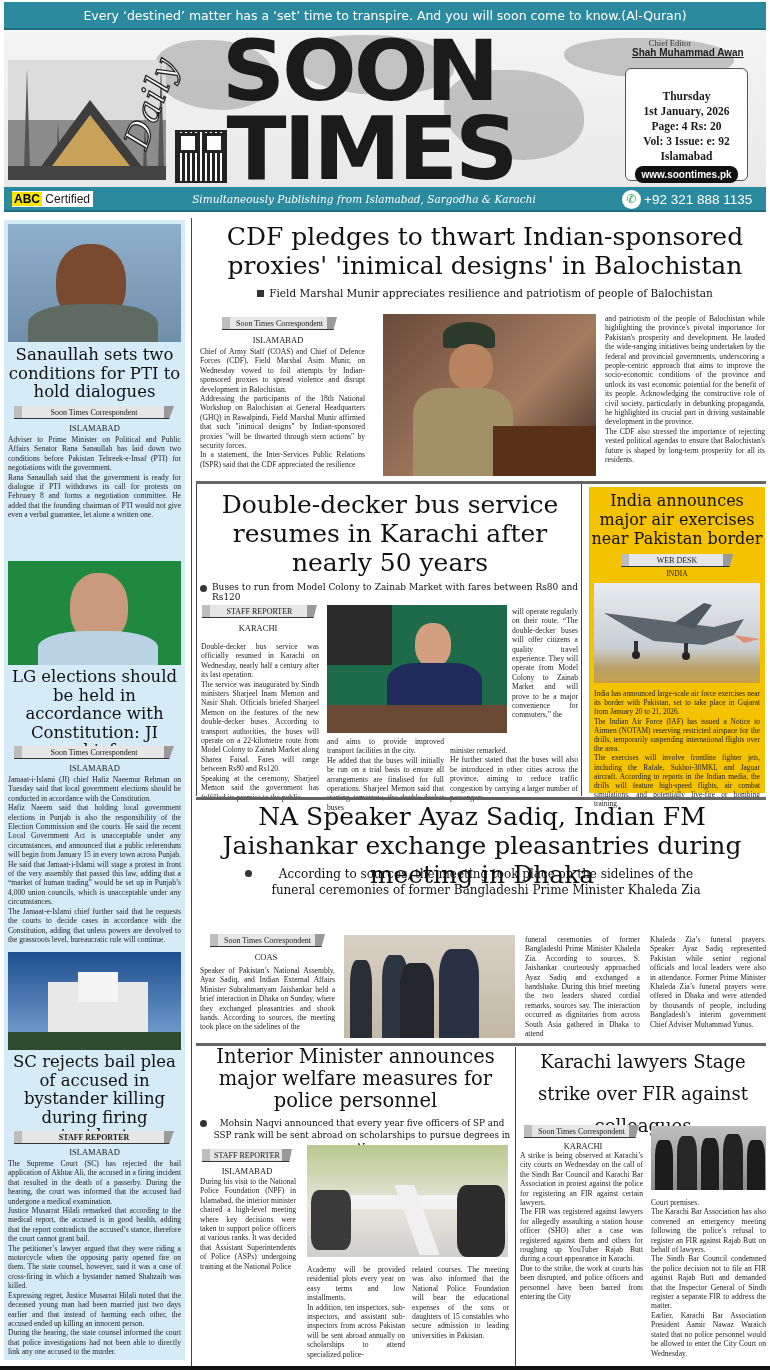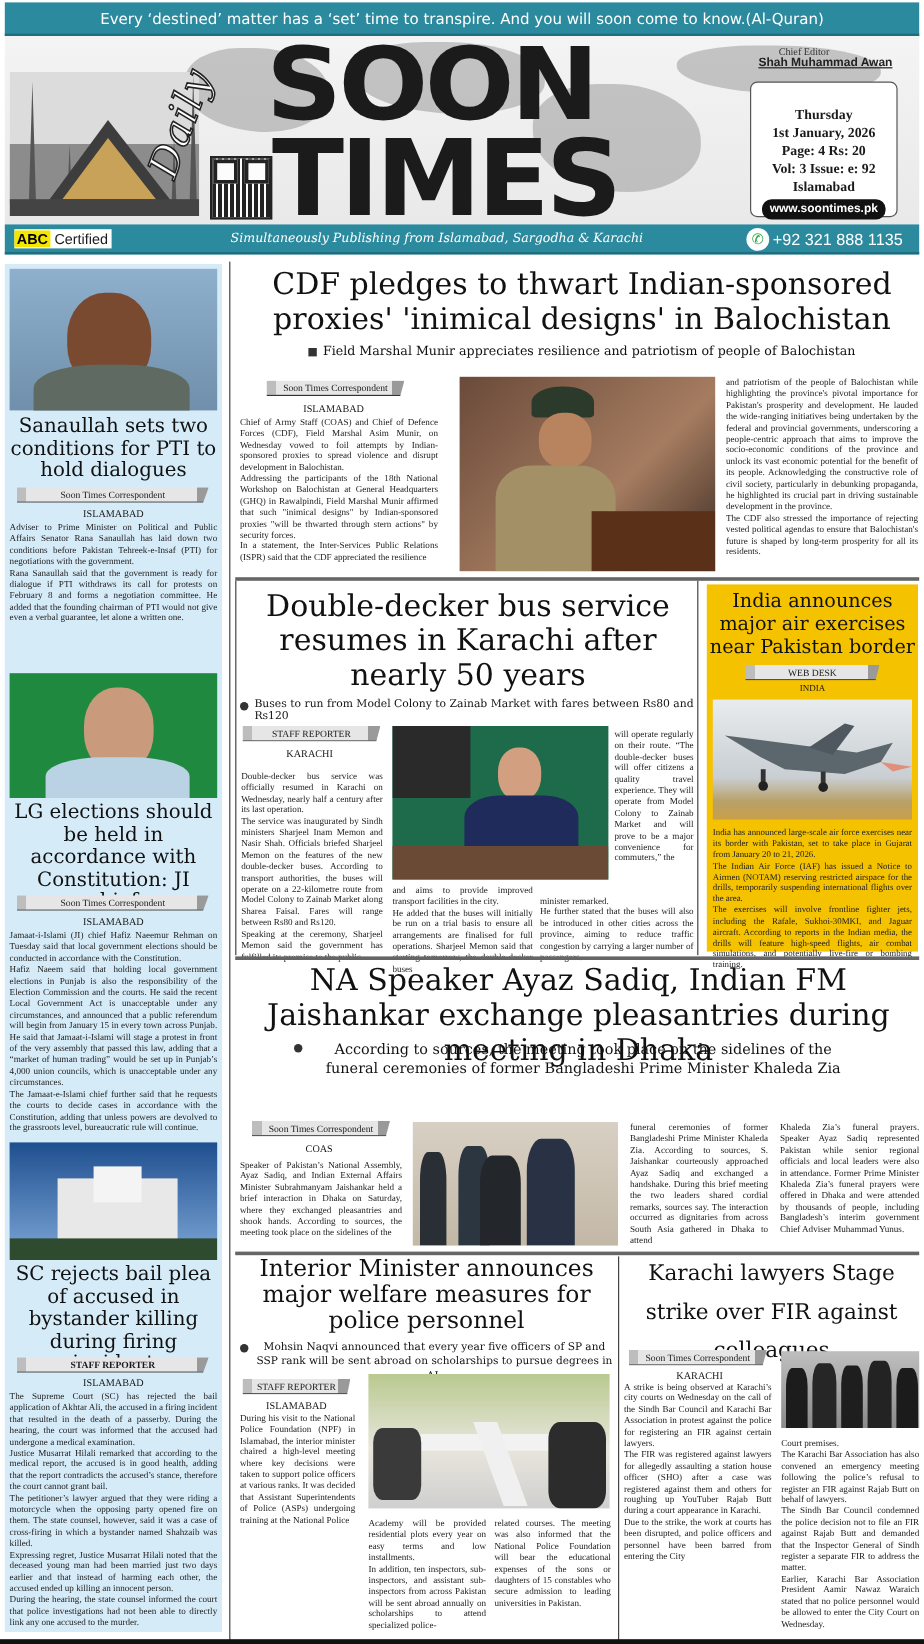--- a/index.html
+++ b/index.html
@@ -226,21 +226,21 @@
 
 <div class="abs hl" style="left:198px;top:802px;width:568px;font-size:25px;line-height:29px">NA Speaker Ayaz Sadiq, Indian FM Jaishankar exchange pleasantries during meeting in Dhaka</div>
 <div class="abs deck" style="left:245px;top:866px;width:470px;font-size:12px;text-align:center;line-height:16px">
     <span class="bullet round" style="margin-top:4px"></span>
     <span>According to sources, the meeting took place on the sidelines of the funeral ceremonies of former Bangladeshi Prime Minister Khaleda Zia</span>
   </div>
 <div class="abs" style="left:210px;top:934px;width:115px">
     <div class="byline">Soon Times Correspondent</div>
   </div>
 <div class="abs dateline" style="left:216px;top:950px;width:100px">COAS</div>
-<div class="abs body" style="left:200px;top:966px;width:135px">Speaker of Pakistan’s National Assembly, Ayaz Sadiq, and Indian External Affairs Minister Subrahmanyam Jaishankar held a brief interaction in Dhaka on Saturday, where they exchanged pleasantries and shook hands. According to sources, the meeting took place on the sidelines of the</div>
+<div class="abs body" style="left:200px;top:966px;width:135px">Speaker of Pakistan’s National Assembly, Ayaz Sadiq, and Indian External Affairs Minister Subrahmanyam Jaishankar held a brief interaction in Dhaka on Sunday, where they exchanged pleasantries and shook hands. According to sources, the meeting took place on the sidelines of the</div>
 <div class="photo" style="left:344px;top:935px;width:171px;height:103px;background:linear-gradient(180deg,#d8d0c4,#c3b8a6)">
   <div style="position:absolute;left:6px;top:25px;width:22px;height:78px;background:#2a2f36;border-radius:30% 30% 0 0"></div>
   <div style="position:absolute;left:38px;top:20px;width:26px;height:83px;background:#2c3640;border-radius:30% 30% 0 0"></div>
   <div style="position:absolute;left:56px;top:28px;width:34px;height:75px;background:#23262b;border-radius:30% 30% 0 0"></div>
   <div style="position:absolute;left:95px;top:14px;width:40px;height:89px;background:#283244;border-radius:30% 30% 0 0"></div>
 </div>
 <div class="abs body" style="left:525px;top:935px;width:115px">funeral ceremonies of former Bangladeshi Prime Minister Khaleda Zia. According to sources, S. Jaishankar courteously approached Ayaz Sadiq and exchanged a handshake. During this brief meeting the two leaders shared cordial remarks, sources say. The interaction occurred as dignitaries from across South Asia gathered in Dhaka to attend</div>
 <div class="abs body" style="left:650px;top:935px;width:116px">Khaleda Zia’s funeral prayers. Speaker Ayaz Sadiq represented Pakistan while senior regional officials and local leaders were also in attendance. Former Prime Minister Khaleda Zia’s funeral prayers were offered in Dhaka and were attended by thousands of people, including Bangladesh’s interim government Chief Adviser Muhammad Yunus.</div>
 <div class="rule-h" style="left:196px;top:1043px;width:570px"></div>
 

